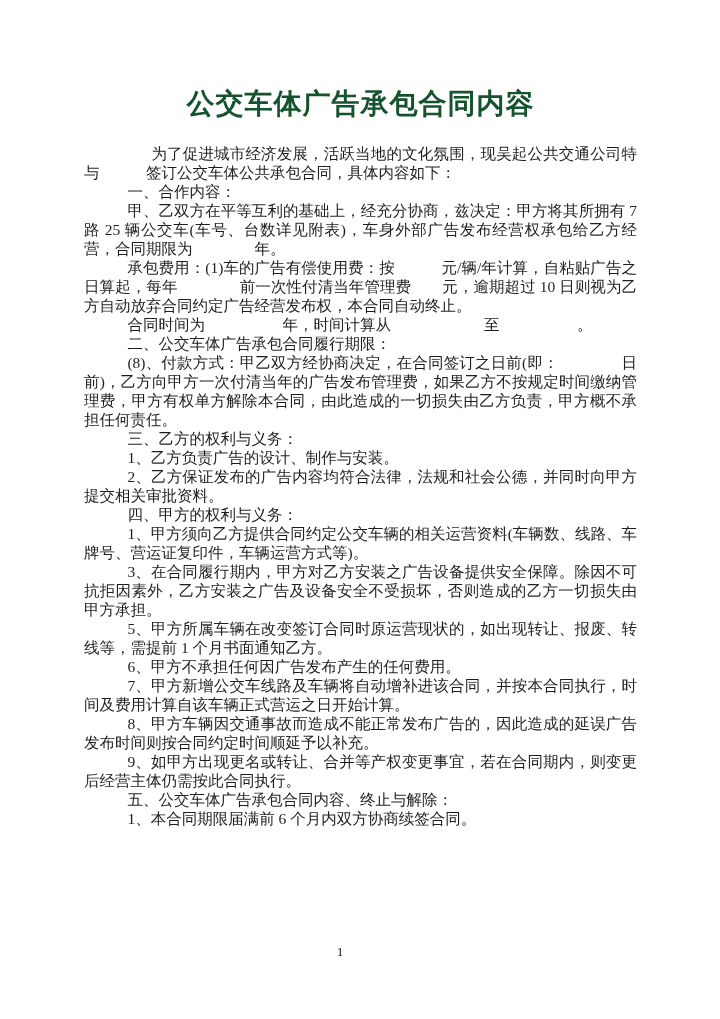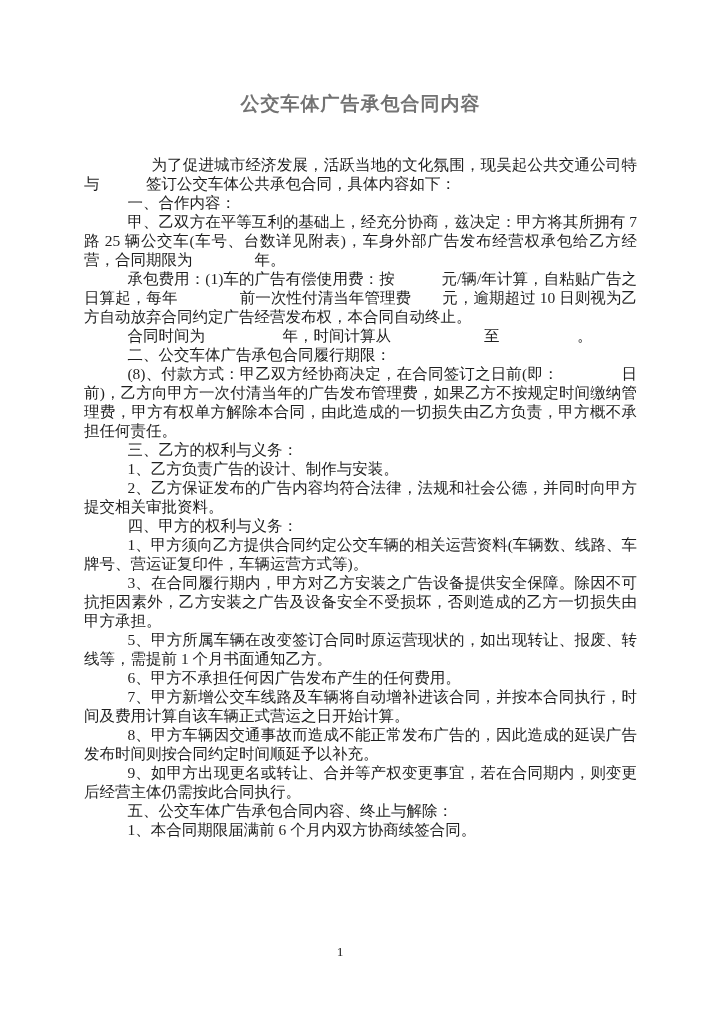--- a/index.html
+++ b/index.html
@@ -16,29 +16,29 @@
     font-family: "Liberation Serif", "DejaVu Serif", serif;
   }
   .content {
     position: absolute;
     left: 84px;
     top: 89px;
     width: 553px;
   }
   .doc-title {
     margin: 0;
-    font-size: 19px;
+    font-size: 28px;
     line-height: 30px;
     font-weight: 700;
     text-align: center;
     letter-spacing: 1px;
-    color: #737373;
+    color: #14532d;
   }
   .doc-body {
-    margin-top: 36px;
+    margin-top: 25px;
     font-size: 15.5px;
     line-height: 19px;
     text-align: justify;
     color: #1e1e1e;
   }
   .doc-body p {
     margin: 0;
     padding: 0;
     text-indent: 2.8em;
   }

